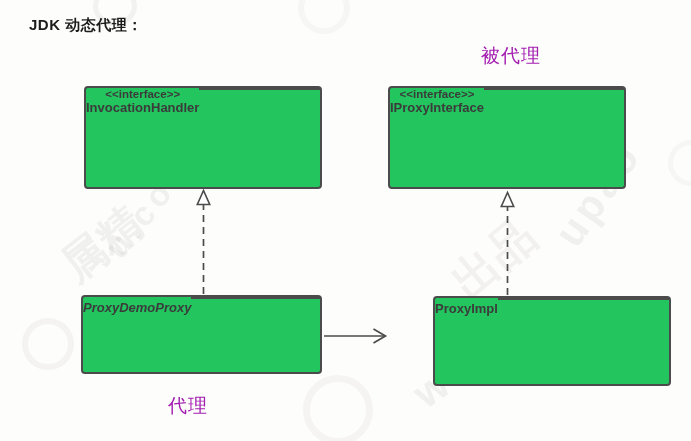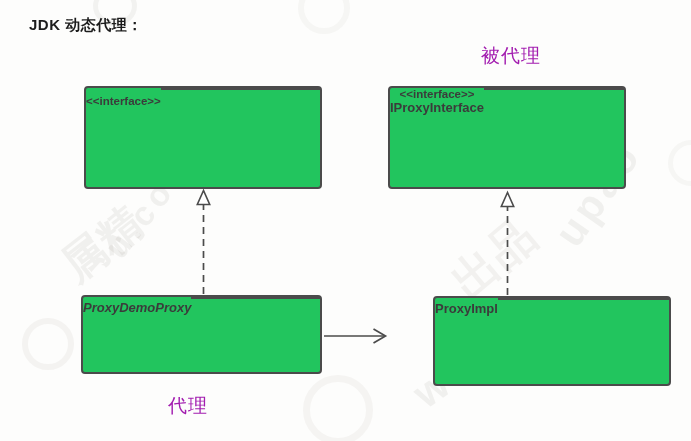--- a/index.html
+++ b/index.html
@@ -69,20 +69,21 @@
 </div>
 
 <div class="page-title">JDK 动态代理：</div>
 
 <div class="side-label label-proxied">被代理</div>
 <div class="side-label label-proxy">代理</div>
 
 <div class="uml-box b-invocation">
   <div class="uml-title">
     <div class="uml-stereotype">&lt;&lt;interface&gt;&gt;</div>
+    <div class="uml-name">InvocationHandler</div>
   </div>
   <div class="uml-sec sec1"></div>
   <div class="uml-sec grow"></div>
 </div>
 
 <div class="uml-box b-iproxy">
   <div class="uml-title">
     <div class="uml-stereotype">&lt;&lt;interface&gt;&gt;</div>
     <div class="uml-name">IProxyInterface</div>
   </div>

